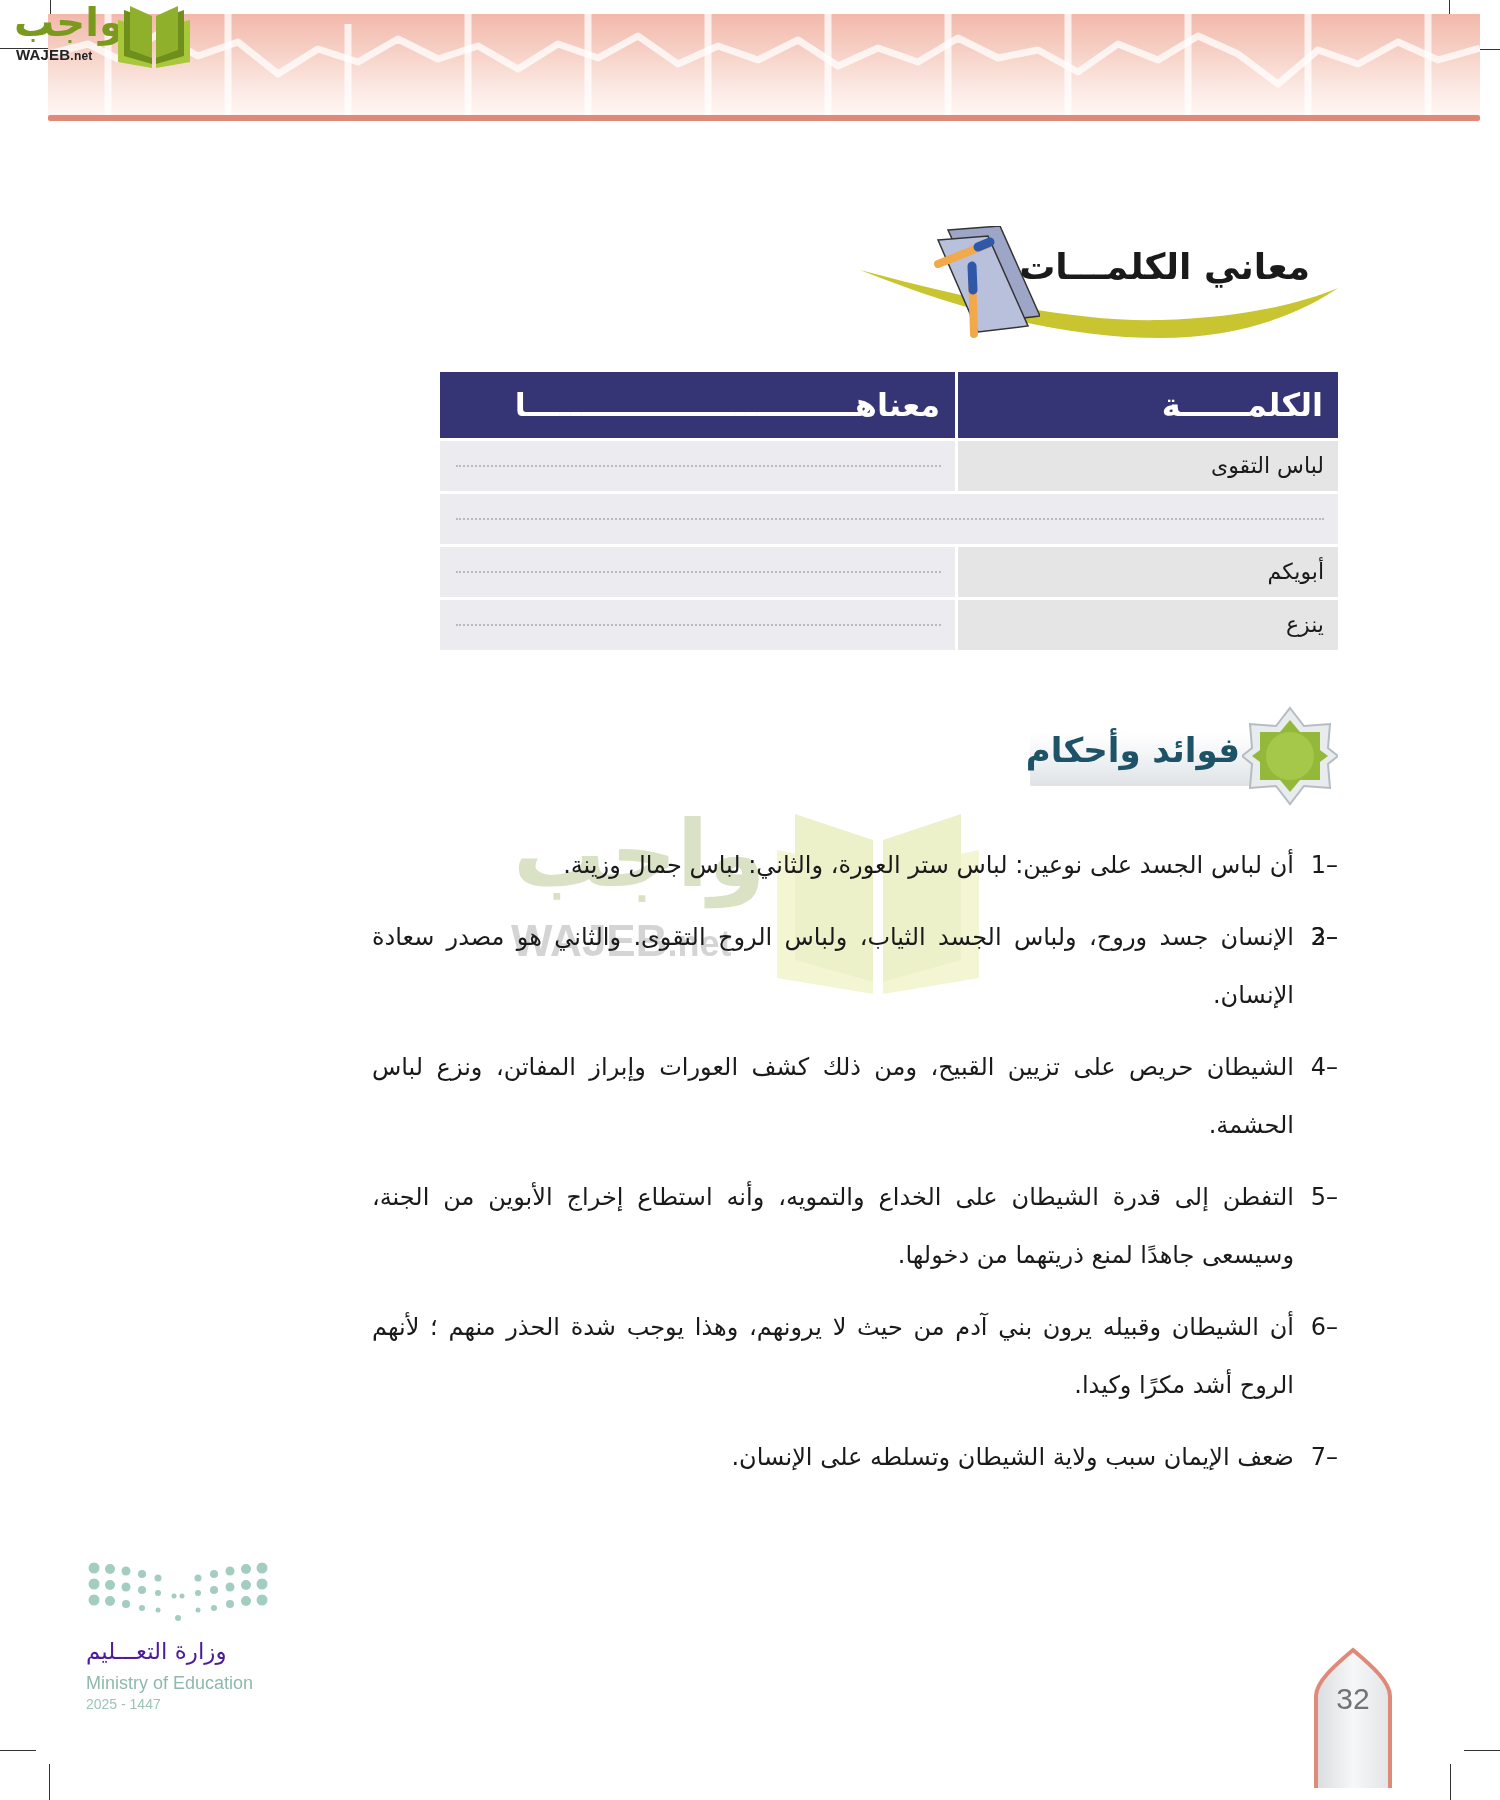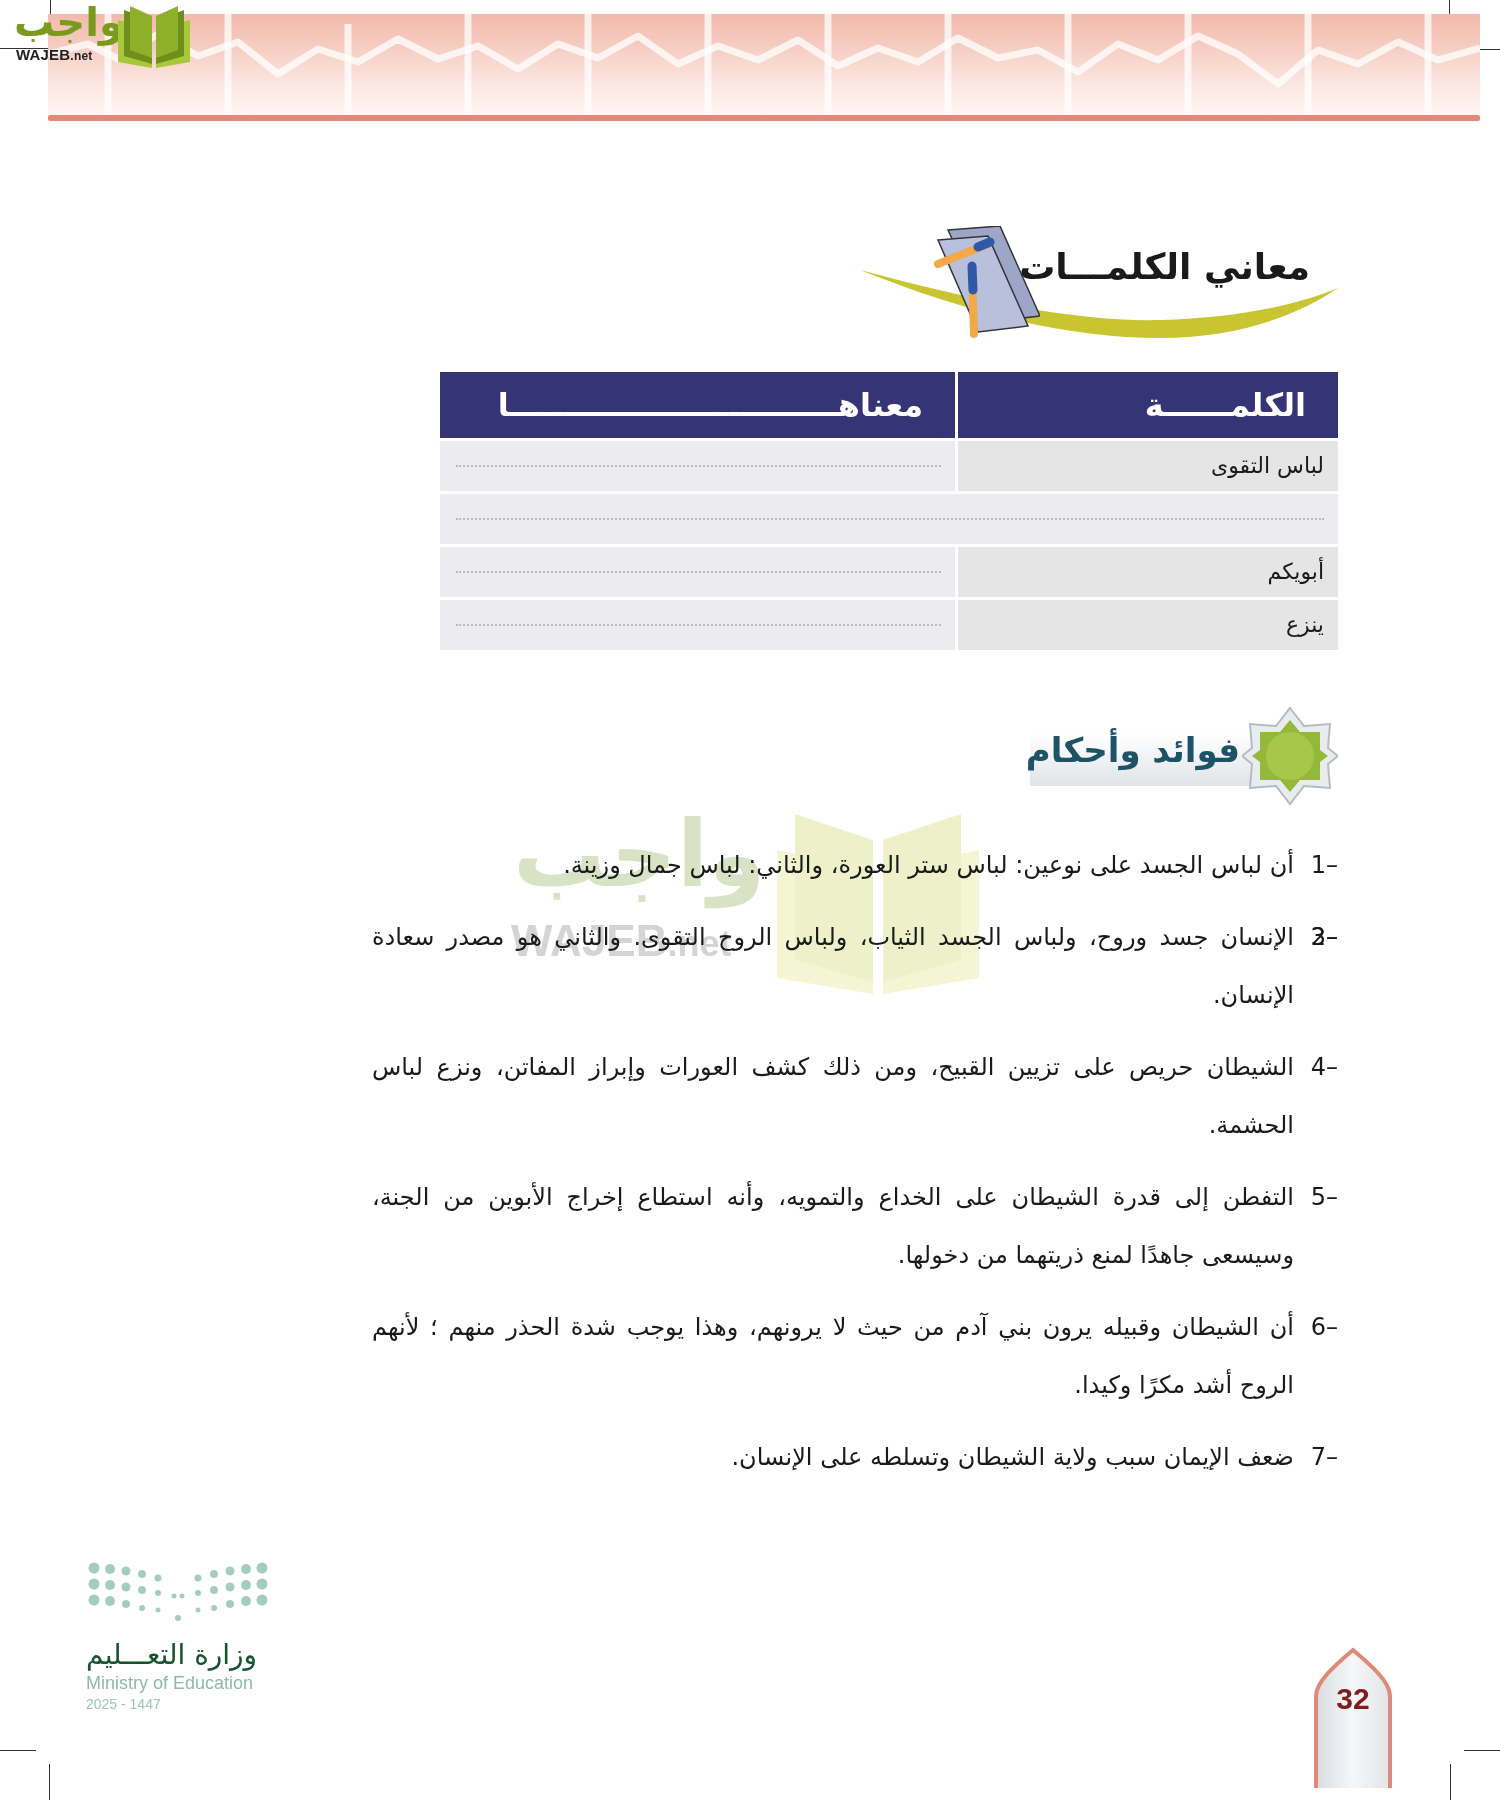--- a/index.html
+++ b/index.html
@@ -26,21 +26,21 @@
   .logo-book { position:absolute; left:106px; top:2px; }
 
   
   .words-title { left:860px; top:222px; width:480px; height:120px; }
   .words-title-text { position:absolute; right:30px; top:24px; font-size:36px; font-weight:bold; color:#1a1a1a;
                       direction:rtl; white-space:nowrap; }
 
   
   .vocab-table { left:440px; top:372px; width:898px; direction:rtl; }
   .vt-head { display:flex; height:66px; background:#353474; }
-  .vt-head .c { color:#fff; font-weight:bold; font-size:32px; line-height:66px; padding:0 32px; box-sizing:border-box; }
+  .vt-head .c { color:#fff; font-weight:bold; font-size:32px; line-height:66px; padding:0 15px; box-sizing:border-box; }
   .vt-head .c1 { width:383px; border-left:3px solid #fff; }
   .vt-head .c2 { flex:1; }
   .vt-row { display:flex; height:50px; margin-top:3px; }
   .vt-row .c1 { width:380px; background:#e5e5e5; font-size:22px; line-height:50px; padding-right:14px;
                 box-sizing:border-box; color:#1a1a1a; margin-left:3px; }
   .vt-row .c2 { flex:1; background:#ececf0; position:relative; }
   .vt-row .dots { position:absolute; left:16px; right:14px; top:24px; border-top:2px dotted #b9b9c2; }
 
   
   .benefits-head { left:1030px; top:706px; width:308px; height:100px; }
@@ -58,28 +58,28 @@
            font-family:"Liberation Sans", sans-serif; }
 
   
   .benefits-list { left:372px; top:836px; width:966px; direction:rtl; }
   .bl-item { position:relative; padding-right:44px; font-size:24px; line-height:58px; color:#1a1a1a;
              margin-bottom:14px; text-align:justify; text-align-last:right; }
   .bl-num { position:absolute; right:0; top:0; direction:ltr; white-space:nowrap; }
 
   
   .ministry { left:84px; top:1560px; width:200px; height:160px; }
-  .min-ar { position:absolute; left:2px; top:78px; font-size:28px; color:#14532d; direction:rtl; white-space:nowrap; }
+  .min-ar { position:absolute; left:2px; top:78px; font-size:23px; color:#4c1d95; direction:rtl; white-space:nowrap; }
   .min-en { position:absolute; left:2px; top:113px; font-size:18px; color:#8fb9ad; font-family:"Liberation Sans", sans-serif; }
   .min-yr { position:absolute; left:2px; top:136px; font-size:14px; color:#9ec3b8; font-family:"Liberation Sans", sans-serif; }
 
   
   .page-badge { left:1312px; top:1646px; width:82px; height:142px; }
-  .page-num { position:absolute; left:0; width:82px; top:36px; text-align:center; font-size:30px; font-weight:bold;
-              color:#7f1d1d; font-family:"Liberation Sans", sans-serif; }
+  .page-num { position:absolute; left:0; width:82px; top:36px; text-align:center; font-size:30px; font-weight:normal;
+              color:#737373; font-family:"Liberation Sans", sans-serif; }
 </style>
 </head>
 <body>
 
 <div class="crop" style="left:0;top:48px;width:52px;height:1px;"></div>
 <div class="crop" style="left:50px;top:0;width:1px;height:48px;"></div>
 <div class="crop" style="left:1449px;top:0;width:1px;height:36px;"></div>
 <div class="crop" style="left:1465px;top:49px;width:35px;height:1px;"></div>
 <div class="crop" style="left:0;top:1750px;width:36px;height:1px;"></div>
 <div class="crop" style="left:49px;top:1764px;width:1px;height:36px;"></div>

